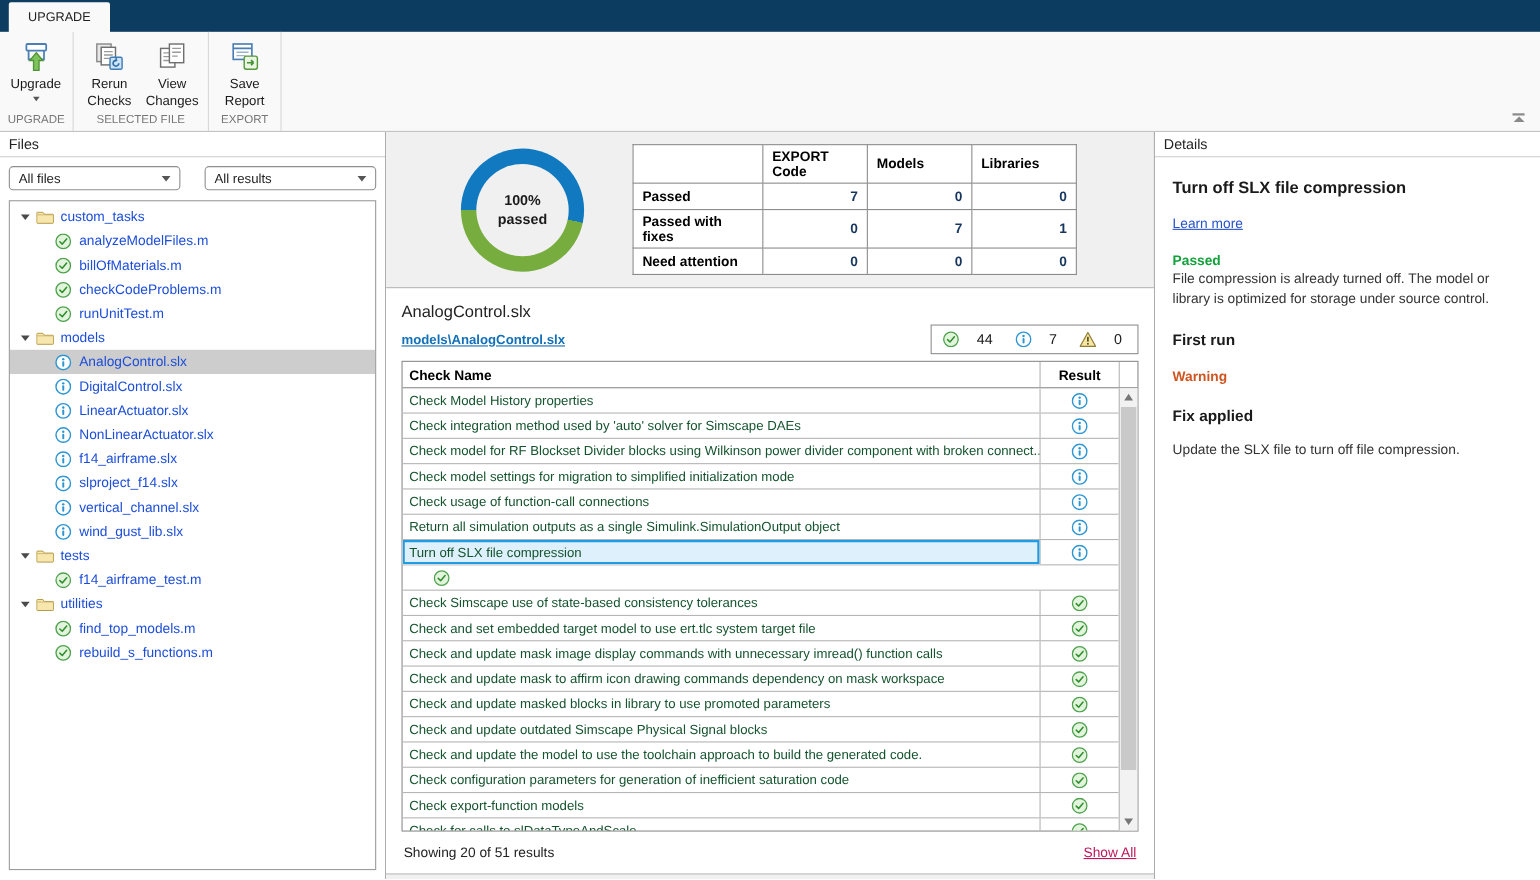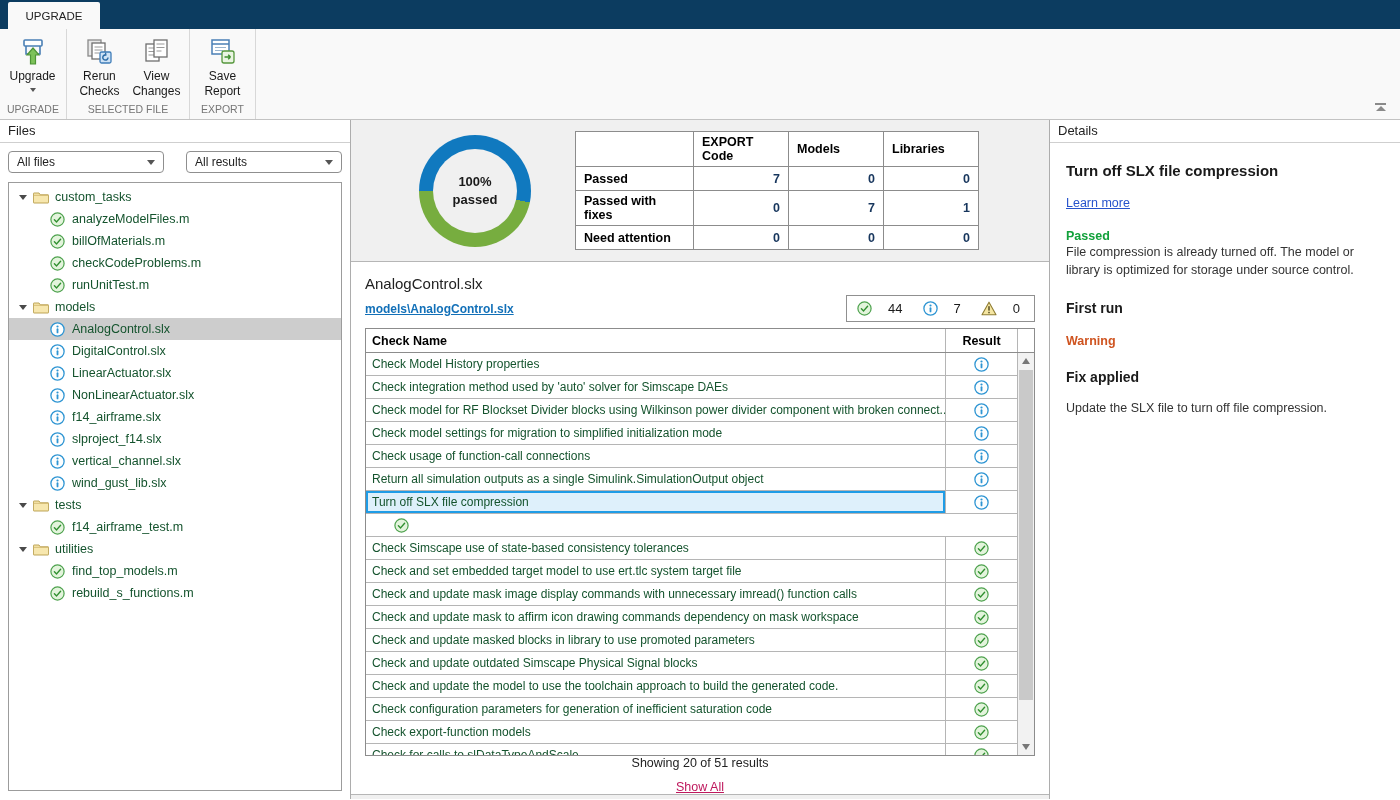--- a/index.html
+++ b/index.html
@@ -35,21 +35,21 @@
   .panel-title { height:23px; line-height:22px; padding-left:8px; font-size:13px;
     color:#222; border-bottom:1px solid #cfcfcf; flex-shrink:0; }
   .filters { padding:8px 8px 6px 8px; display:flex; gap:22px; }
   .select { flex:1; height:22px; border:1px solid #8f8f8f; border-radius:4px; background:#fff;
     display:flex; align-items:center; justify-content:space-between; padding:0 8px;
     font-size:12px; color:#222; }
   .select-caret { width:0; height:0; border-left:4px solid transparent;
     border-right:4px solid transparent; border-top:5px solid #555; }
   .tree-box { margin:3px 8px 8px 8px; border:1px solid #9c9c9c; flex:1; background:#fff;
     overflow:hidden; padding-top:3px; }
-  .tree-item { height:22px; display:flex; align-items:center; font-size:12.5px; color:#14532d; }
+  .tree-item { height:22px; display:flex; align-items:center; font-size:12.5px; color:#1d4ed8; }
   .tree-item.folder { padding-left:10px; gap:6px; }
   .tree-item.file { padding-left:41px; gap:7px; }
   .tree-item.selected { background:#cdcdcd; }
   .expander { width:0; height:0; border-left:4px solid transparent;
     border-right:4px solid transparent; border-top:5px solid #4a4a4a; }
   .ticon { display:flex; align-items:center; }
 
   
   .center { width:699px; border-right:1px solid #adadad; background:#f0f0f0;
     display:flex; flex-direction:column; }
@@ -93,21 +93,21 @@
   .ct-scroll { width:17px; border-left:1px solid #b5b5b5; background:#f2f2f2; position:relative; }
   .scroll-up { position:absolute; top:5px; left:3.5px; width:0; height:0;
     border-left:4.5px solid transparent; border-right:4.5px solid transparent;
     border-bottom:6px solid #777; }
   .scroll-down { position:absolute; bottom:5px; left:3.5px; width:0; height:0;
     border-left:4.5px solid transparent; border-right:4.5px solid transparent;
     border-top:6px solid #777; }
   .scroll-thumb { position:absolute; left:1px; right:1px; top:17px; height:330px; background:#c9c9c9; }
 
   .card-footer { margin-top:auto; height:38px; display:flex; align-items:center;
-    justify-content:space-between; padding:0 16px; font-size:12.5px; color:#222;flex-direction:column; }
+    justify-content:space-between; padding:0 16px; font-size:12.5px; color:#222; }
   .show-all { font-weight:normal; color:#be185d; text-decoration:underline; cursor:pointer; }
 
   
   .details { flex:1; background:#fff; display:flex; flex-direction:column; }
   .details-content { padding:12px 16px; }
   .d-title { font-size:15px; font-weight:bold; color:#1a1a1a; margin-top:7px; }
   .learn-more { display:inline-block; margin-top:17px; color:#2653cc; text-decoration:underline;
     font-size:12.5px; cursor:pointer; }
   .d-status { font-weight:bold; font-size:12.5px; margin-top:18px; }
   .d-body { font-size:12.5px; color:#333; line-height:1.4; margin-top:1px; }

